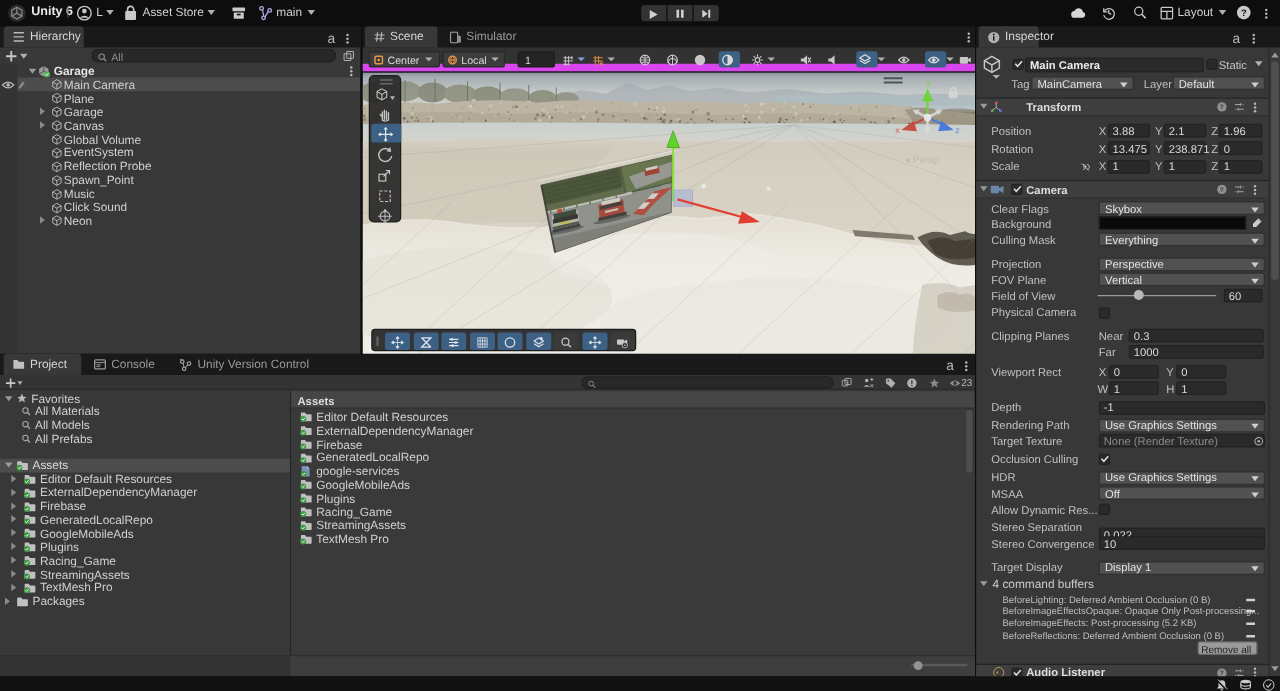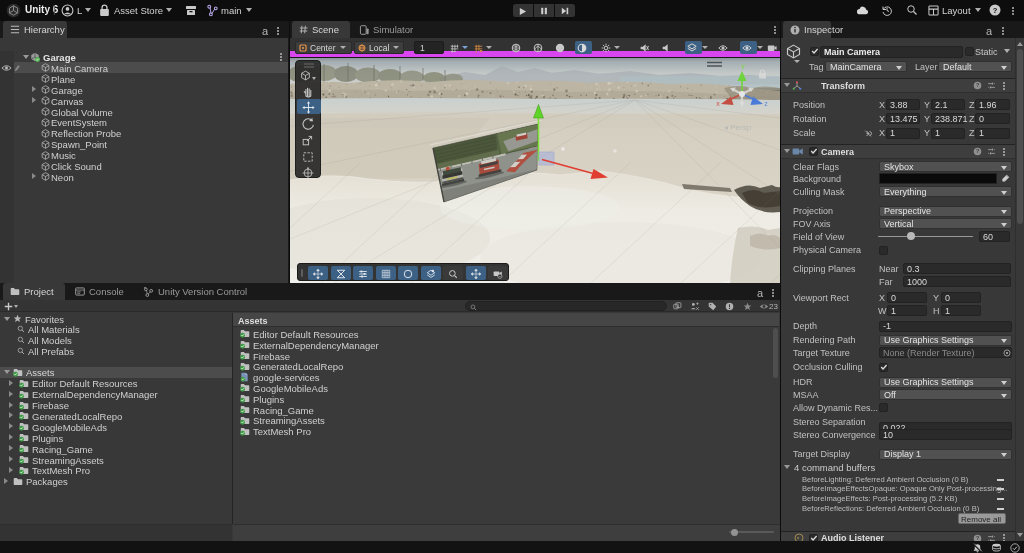--- a/index.html
+++ b/index.html
@@ -112,20 +112,37 @@
       <svg width="10" height="9" viewBox="0 0 12 11">
           <path d="M1 1.5 h10 M1 5.5 h10 M1 9.5 h10" stroke="#bbb" stroke-width="1.4"></path>
         </svg>
       Hierarchy
     </div>
     <div class="abs" style="left:262px;top:4px;font-size:11px;color:#b6b6b6;">a</div>
     <div class="vdots abs" style="left:277px;top:6px;"></div>
 
     <div class="abs" style="left:0;top:17px;width:288px;height:245px;background:#383838;">
 
+      <div class="abs" style="left:0;top:0;width:288px;height:13px;">
+        <svg class="abs" style="left:4px;top:2px;" width="10" height="10" viewBox="0 0 12 12">
+            <path d="M6 1 V11 M1 6 H11" stroke="#c9c9c9" stroke-width="1.8"></path>
+          </svg>
+        <div class="tri-d abs" style="left:16px;top:5px;border-left-width:3px;border-right-width:3px;border-top-width:4px;"></div>
+        <div class="abs" style="left:73px;top:1px;width:196px;height:11px;background:#282828;border-radius:6px;border:1px solid #212121;">
+          <svg class="abs" style="left:4px;top:2px;" width="8" height="8" viewBox="0 0 24 24">
+              <circle cx="10" cy="10" r="6.5" fill="none" stroke="#8c8c8c" stroke-width="2.6"></circle>
+              <path d="M15 15 L21 21" stroke="#8c8c8c" stroke-width="3"></path>
+            </svg>
+          <div class="abs" style="left:15px;top:0.5px;font-size:8.5px;color:#8e8e8e;">All</div>
+        </div>
+        <svg class="abs" style="left:274px;top:2px;" width="10" height="10" viewBox="0 0 24 24">
+            <rect x="3" y="7" width="13" height="13" rx="1.5" fill="none" stroke="#b0b0b0" stroke-width="2"></rect>
+            <rect x="8" y="3" width="13" height="13" rx="1.5" fill="none" stroke="#b0b0b0" stroke-width="2"></rect>
+          </svg>
+      </div>
 
       <div class="abs" style="left:0;top:13px;width:14px;height:232px;background:#333333;"></div>
 
       <div class="abs" style="left:14px;top:24.4px;width:274px;height:11px;background:#4c4c4c;"></div>
 
       <svg class="abs" style="left:1px;top:26px;" width="11" height="8" viewBox="0 0 24 16">
         <path d="M2 8 Q12 -2 22 8 Q12 18 2 8 Z" fill="none" stroke="#b9b9b9" stroke-width="2"></path>
         <circle cx="12" cy="8" r="3.2" fill="#b9b9b9"></circle>
       </svg>
       <svg class="abs" style="left:12.5px;top:26px;" width="9" height="9" viewBox="0 0 24 24">
@@ -1232,21 +1249,21 @@
     <div class="lbl" style="left:12px;top:152.8px;font-size:9px;color:#c0c0c0;">Background</div>
     <div class="abs" style="left:98px;top:152.3px;width:118px;height:11px;background:#0a0a0a;border:1px solid #222;"></div>
     <svg class="abs" style="left:220px;top:152.5px;" width="9" height="10" viewBox="0 0 14 16">
         <path d="M9 1 L13 5 L6 12 L2 12 L2 8 Z" fill="#cccccc"></path>
         <path d="M8 2 l4 4" stroke="#888" stroke-width="1"></path>
       </svg>
     <div class="lbl" style="left:12px;top:165.6px;font-size:9px;color:#c0c0c0;">Culling Mask</div>
     <div class="ddown" style="left:98px;top:165.1px;width:133px;">Everything<span class="tri-d" style="position:absolute;right:4px;top:3.5px;border-top-color:#cfcfcf;"></span></div>
     <div class="lbl" style="left:12px;top:185.0px;font-size:9px;color:#c0c0c0;">Projection</div>
     <div class="ddown" style="left:98px;top:184.5px;width:133px;">Perspective<span class="tri-d" style="position:absolute;right:4px;top:3.5px;border-top-color:#cfcfcf;"></span></div>
-    <div class="lbl" style="left:12px;top:197.5px;font-size:9px;color:#c0c0c0;">FOV Axis</div>
+    <div class="lbl" style="left:12px;top:197.5px;font-size:9px;color:#c0c0c0;">FOV Plane</div>
     <div class="ddown" style="left:98px;top:197.0px;width:133px;">Vertical<span class="tri-d" style="position:absolute;right:4px;top:3.5px;border-top-color:#cfcfcf;"></span></div>
     <div class="lbl" style="left:12px;top:210.5px;font-size:9px;color:#c0c0c0;">Field of View</div>
     <div class="abs" style="left:97px;top:214.7px;width:95px;height:1.6px;background:#999;border-radius:1px;"></div>
     <div class="abs" style="left:126px;top:211.2px;width:8px;height:8px;border-radius:50%;background:#b8b8b8;"></div>
     <div class="field" style="left:198px;top:210.0px;width:31px;color:#d8d8d8;">60</div>
     <div class="lbl" style="left:12px;top:224.0px;font-size:9px;color:#c0c0c0;">Physical Camera</div>
     <div class="cbx" style="left:98px;top:224.5px;"></div>
     <div class="lbl" style="left:12px;top:242.5px;font-size:9px;color:#c0c0c0;">Clipping Planes</div>
     <div class="lbl" style="left:98px;top:242.5px;font-size:9px;color:#c0c0c0;">Near</div>
     <div class="field" style="left:122px;top:242.0px;width:108px;color:#d8d8d8;">0.3</div>

